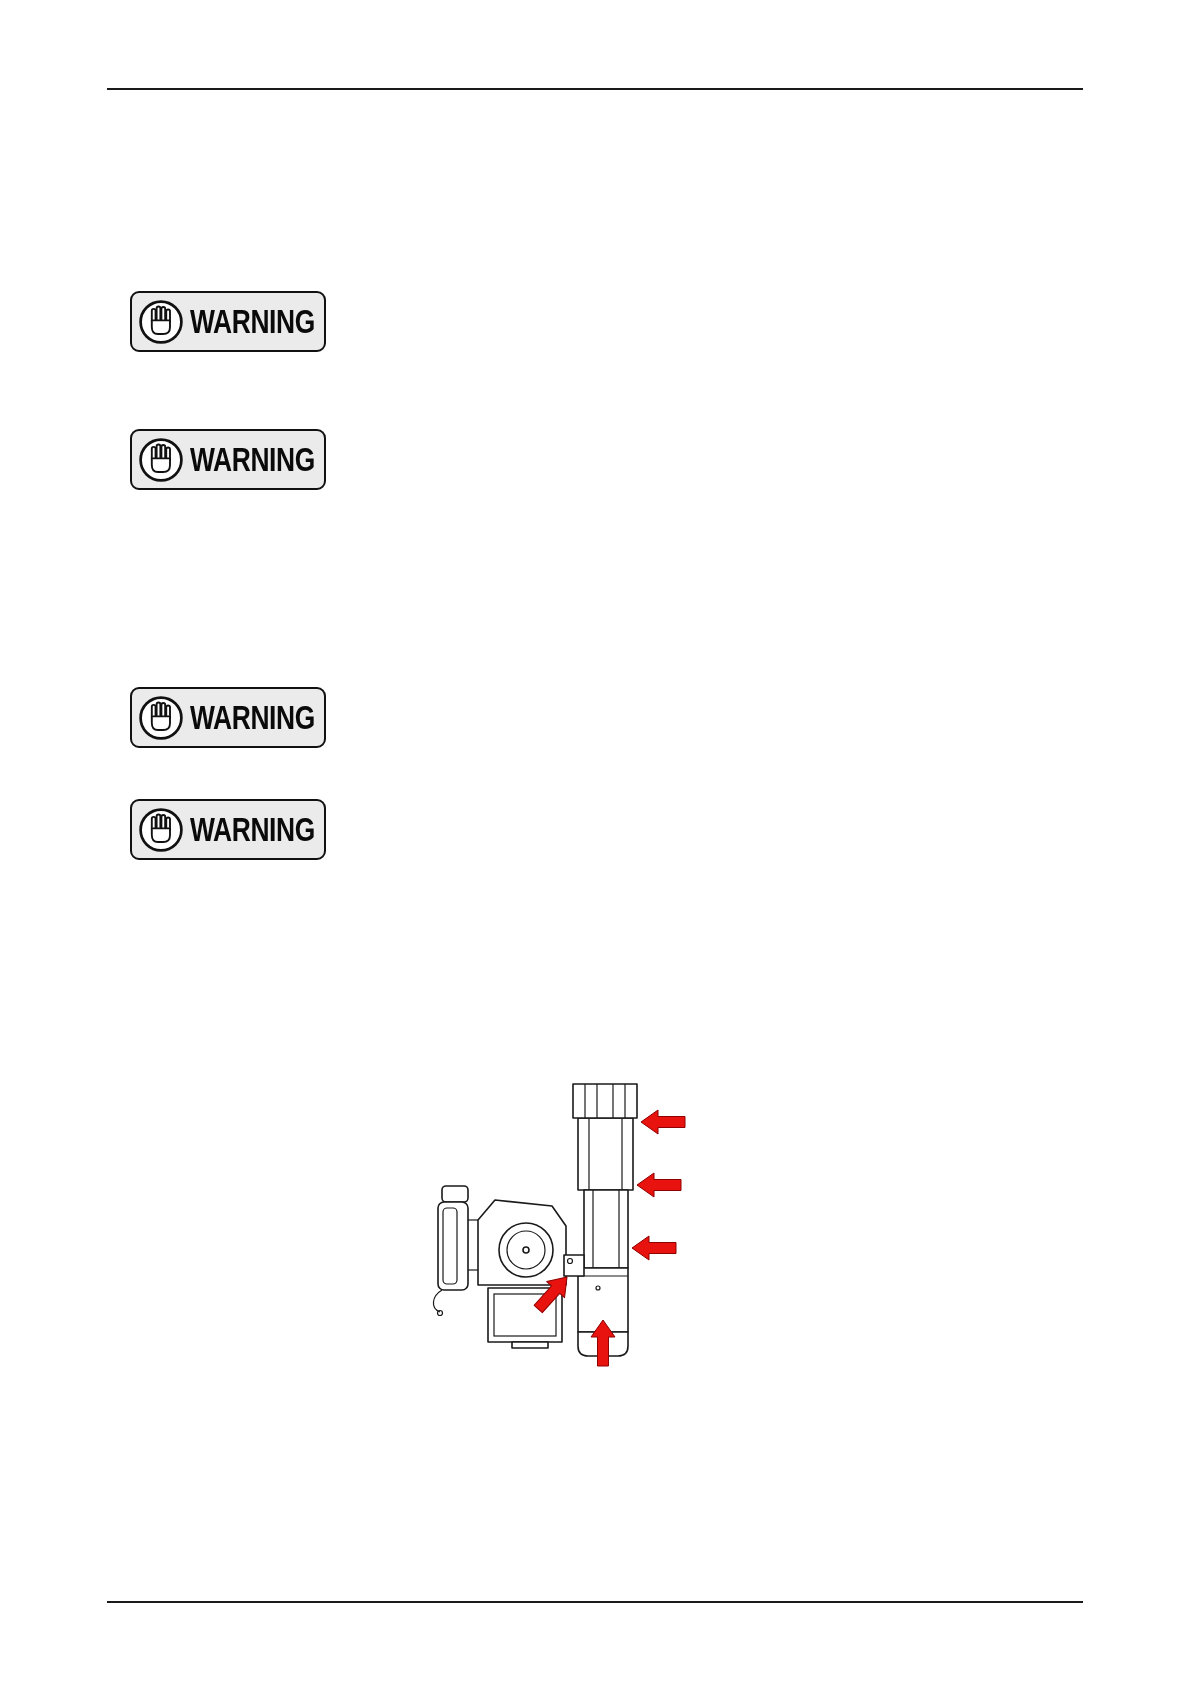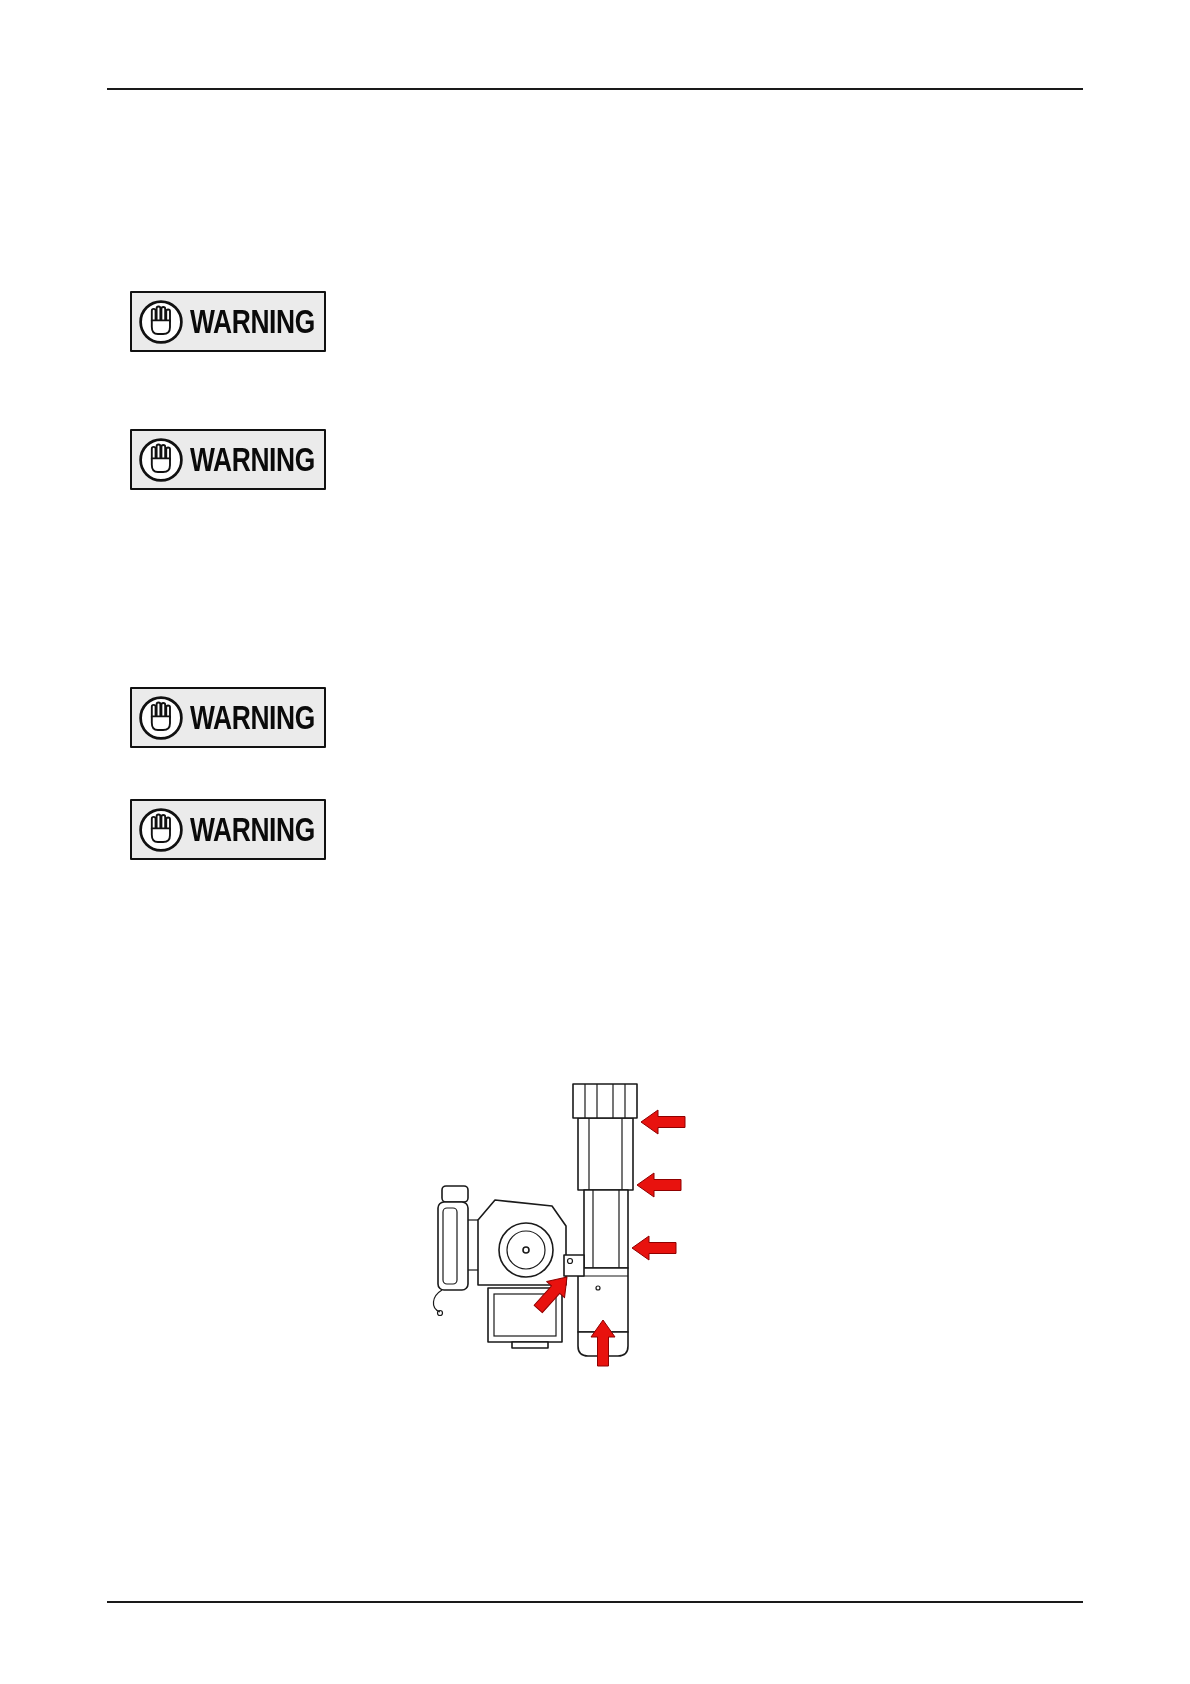--- a/index.html
+++ b/index.html
@@ -25,21 +25,21 @@
     background:var(--rule);
   }
   .rule.top{top:88px;}
   .rule.bottom{top:1601px;}
 
   .warning-badge{
     position:absolute;left:130px;
     width:196px;height:61px;
     background:var(--badge-bg);
     border:2.5px solid var(--badge-border);
-    border-radius:1px;
+    border-radius:9px;
     display:flex;align-items:center;
     padding:0 11px 0 6px;
   }
   .w-icon{display:inline-flex;flex:0 0 auto;}
   .w-label{
     color:var(--badge-text);
     font-weight:700;
     font-size:33px;
     letter-spacing:-0.5px;
     transform:scaleX(0.8);

